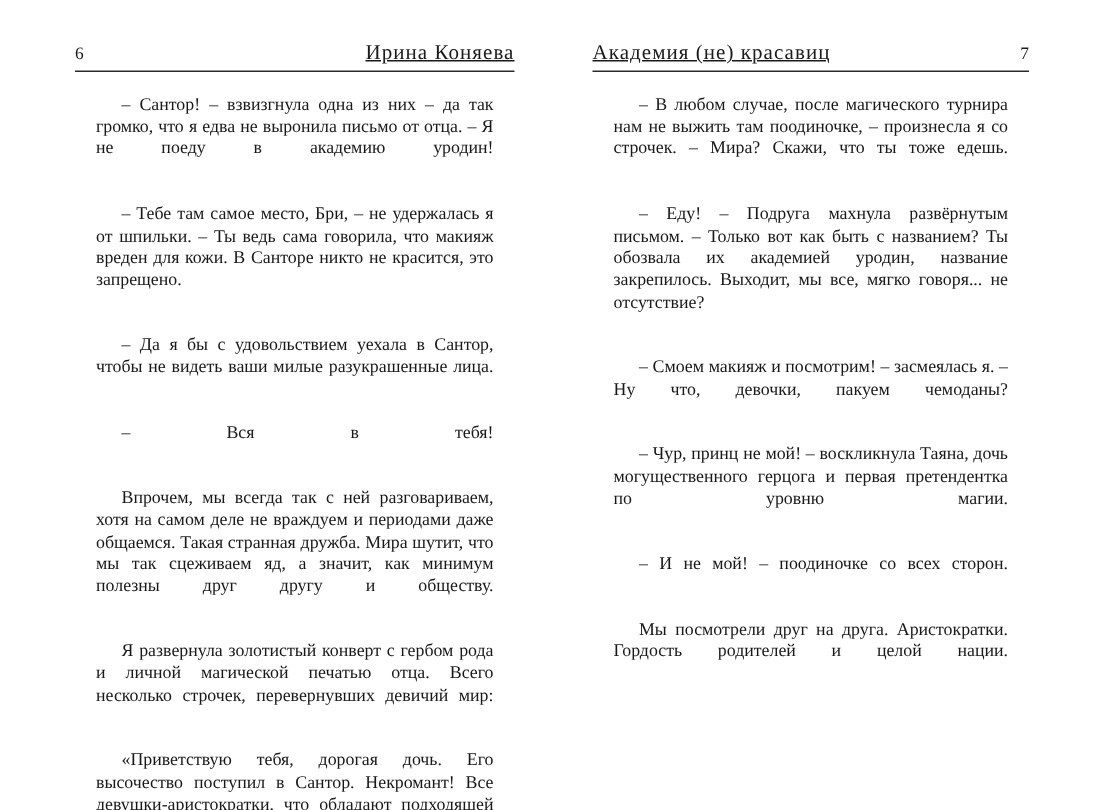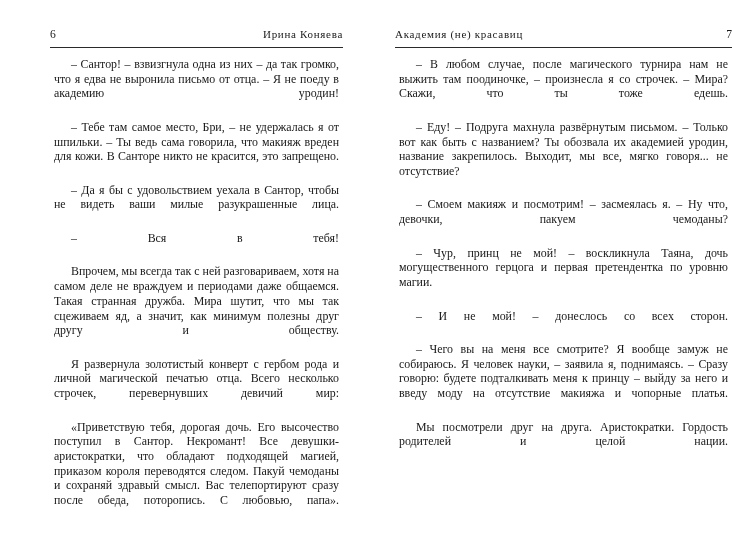--- a/index.html
+++ b/index.html
@@ -26,61 +26,62 @@
 
   .page {
     position: relative;
     width: 366px;
     height: 540px;
     box-sizing: border-box;
     padding-top: 28px;
   }
 
   .page-left  { padding-left: 50px; padding-right: 23px; }
-  .page-right { padding-left: 29px; }
+  .page-right { padding-left: 29px; padding-right: 46px; }
 
   
   .runhead {
     display: flex;
     align-items: baseline;
     font-size: 11.2px;
     letter-spacing: 0.55px;
     color: #1a1a1a;
     height: 16px;
     white-space: nowrap;
   }
   .runhead-left  { justify-content: space-between; }
   .runhead-right { justify-content: space-between; }
 
   .folio {
     font-size: 11.6px;
     letter-spacing: 0;
   }
   .runhead-title {
-    font-size: 11px;
+    font-size: 14px;
     letter-spacing: 0.7px;
+    text-decoration: underline;
   }
 
   .rule {
     margin-top: 3px;
     border-top: 1.15px solid #2a2a2a;
     width: 100%;
   }
 
   
   .textblock {
     margin-top: 9px;
     font-size: 11.9px;
     line-height: 14.72px;
     text-align: justify;
     text-justify: inter-word;
     hyphens: manual;
   }
   .textblock p {
-    margin: 4px;
+    margin: 14px;
     text-indent: 17px;
     text-align: justify;
   }
   .textblock p:last-child {
     text-align: justify;
   }
   
   .textblock p::after {
     content: "";
     display: inline-block;
@@ -118,20 +119,19 @@
       <span class="runhead-title">Академия (не) красавиц</span>
       <span class="folio">7</span>
     </div>
     <div class="rule"></div>
 
     <div class="textblock">
       <p>– В любом случае, после магического турнира нам не выжить там поодиночке, – произнесла я со строчек. – Мира? Скажи, что ты тоже едешь.</p>
       <p>– Еду! – Подруга махнула развёрнутым письмом. – Только вот как быть с названием? Ты обозвала их академией уродин, название закрепилось. Выходит, мы все, мягко говоря... не отсутствие?</p>
       <p>– Смоем макияж и посмотрим! – засмеялась я. – Ну что, девочки, пакуем чемоданы?</p>
       <p>– Чур, принц не мой! – воскликнула Таяна, дочь могущественного герцога и первая претендентка по уровню магии.</p>
-      <p>– И не мой! – донеслось со всех сторон.</p>
-      <p>– Чего вы на меня все смотрите? Я вообще замуж не собираюсь. Я человек науки, – заявила я, поднимаясь. – Сразу говорю: будете подталкивать меня к принцу – выйду за него и введу моду на отсутствие макияжа и чопорные платья.</p>
+      <p>– И не мой! – поодиночке со всех сторон.</p>
       <p>Мы посмотрели друг на друга. Аристократки. Гордость родителей и целой нации.</p>
 
     </div>
   </div>
 
 </div>
 
 </body></html>

